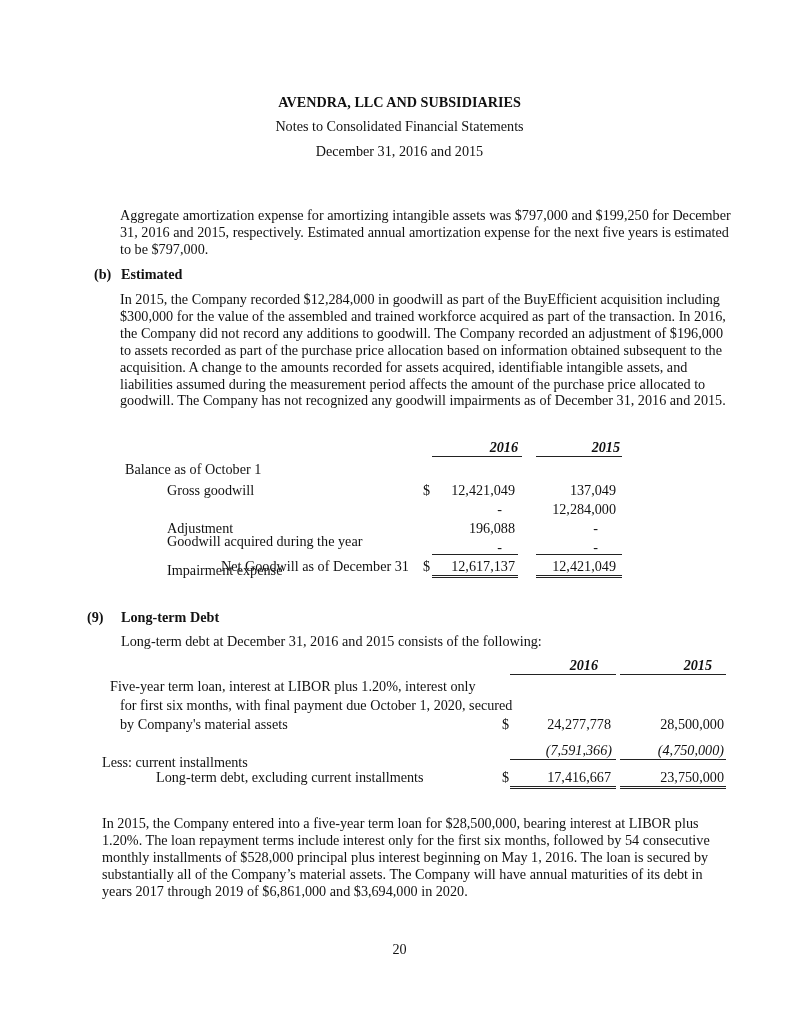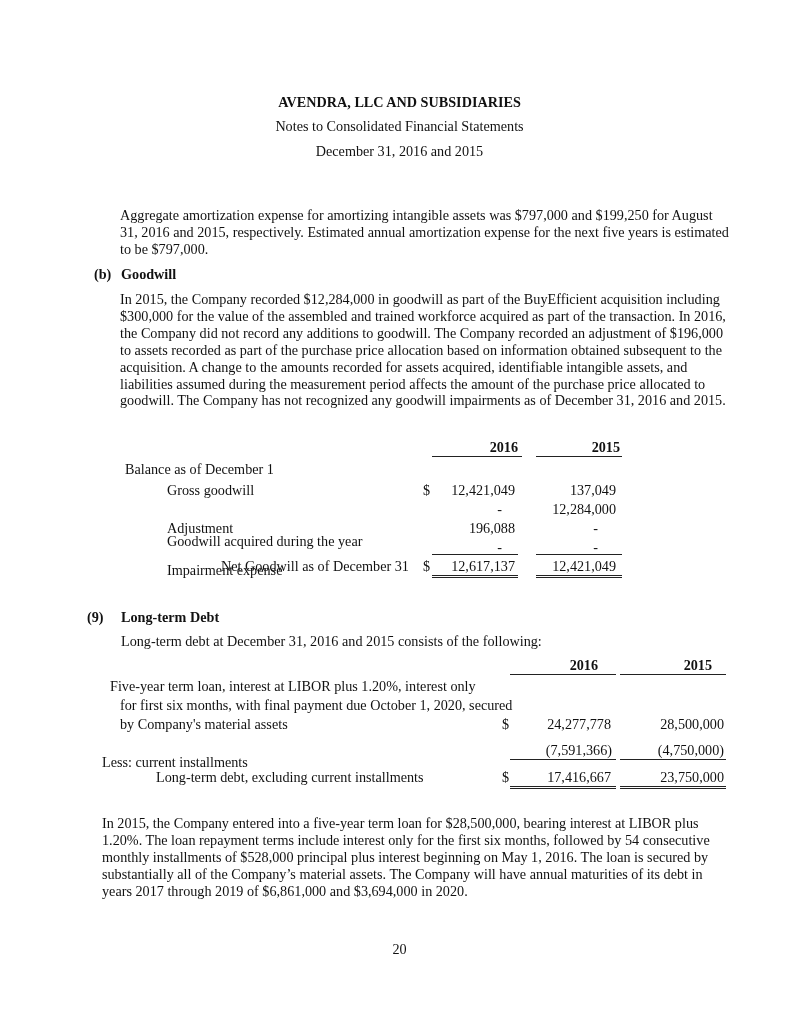--- a/index.html
+++ b/index.html
@@ -5,42 +5,42 @@
     html, body { margin: 0; padding: 0; background: #ffffff; }
     body {
       width: 799px; height: 1034px; position: relative; overflow: hidden;
       font-family: "Liberation Serif", serif; color: #111; font-size: 14.2px;
     }
     .abs { position: absolute; }
     .center { left: 0; width: 799px; text-align: center; }
     .bold { font-weight: bold; }
     .para { line-height: 16.9px; }
     .num { text-align: right; }
-    .ul { border-bottom: 1.3px solid #222; }
+    .ul { border-bottom: 1.3px solid #222; font-style: italic; }
     .dbl { border-bottom: 3px double #222; }
     .rowtxt { white-space: nowrap; }
   </style>
 </head>
 <body>
 
 <div class="abs center bold" style="top:94px;">AVENDRA, LLC AND SUBSIDIARIES</div>
 <div class="abs center" style="top:118px;">Notes to Consolidated Financial Statements</div>
 <div class="abs center" style="top:143px;">December 31, 2016 and 2015</div>
 
-<div class="abs para" style="top:207px; left:120px; width:612px;">Aggregate amortization expense for amortizing intangible assets was $797,000 and $199,250 for August 31, 2016 and 2015, respectively. Estimated annual amortization expense for the next five years is estimated to be $797,000.</div>
+<div class="abs para" style="top:207px; left:120px; width:612px;">Aggregate amortization expense for amortizing intangible assets was $797,000 and $199,250 for December 31, 2016 and 2015, respectively. Estimated annual amortization expense for the next five years is estimated to be $797,000.</div>
 
 <div class="abs bold" style="top:266px; left:94px;">(b)</div>
-<div class="abs bold" style="top:266px; left:121px;">Goodwill</div>
+<div class="abs bold" style="top:266px; left:121px;">Estimated</div>
 <div class="abs para" style="top:291px; left:120px; width:612px;">In 2015, the Company recorded $12,284,000 in goodwill as part of the BuyEfficient acquisition including $300,000 for the value of the assembled and trained workforce acquired as part of the transaction. In 2016, the Company did not record any additions to goodwill.  The Company recorded an adjustment of $196,000 to assets recorded as part of the purchase price allocation based on information obtained subsequent to the acquisition. A change to the amounts recorded for assets acquired, identifiable intangible assets, and liabilities assumed during the measurement period affects the amount of the purchase price allocated to goodwill. The Company has not recognized any goodwill impairments as of December 31, 2016 and 2015.</div>
 
 <div>
   <div class="abs bold num ul" style="top:439px; left:432px; width:86px; padding-right:4px;">2016</div>
   <div class="abs bold num ul" style="top:439px; left:536px; width:84px; padding-right:2px;">2015</div>
 
-  <div class="abs rowtxt" style="top:461px; left:125px;">Balance as of December 1</div>
+  <div class="abs rowtxt" style="top:461px; left:125px;">Balance as of October 1</div>
 
   <div>
     <div class="abs rowtxt" style="top:482px; left:167px;">Gross goodwill</div>
     <div class="abs" style="top:482px; left:423px;">$</div>
     <div class="abs num" style="top:482px; left:432px; width:83px;">12,421,049</div>
     <div class="abs num" style="top:482px; left:536px; width:80px;">137,049</div>
   </div>
   <div>
     <div class="abs rowtxt" style="top:501px; left:167px;margin-top:32px;">Goodwill acquired during the year</div>
     <div class="abs num" style="top:501px; left:432px; width:70px;">-</div>

